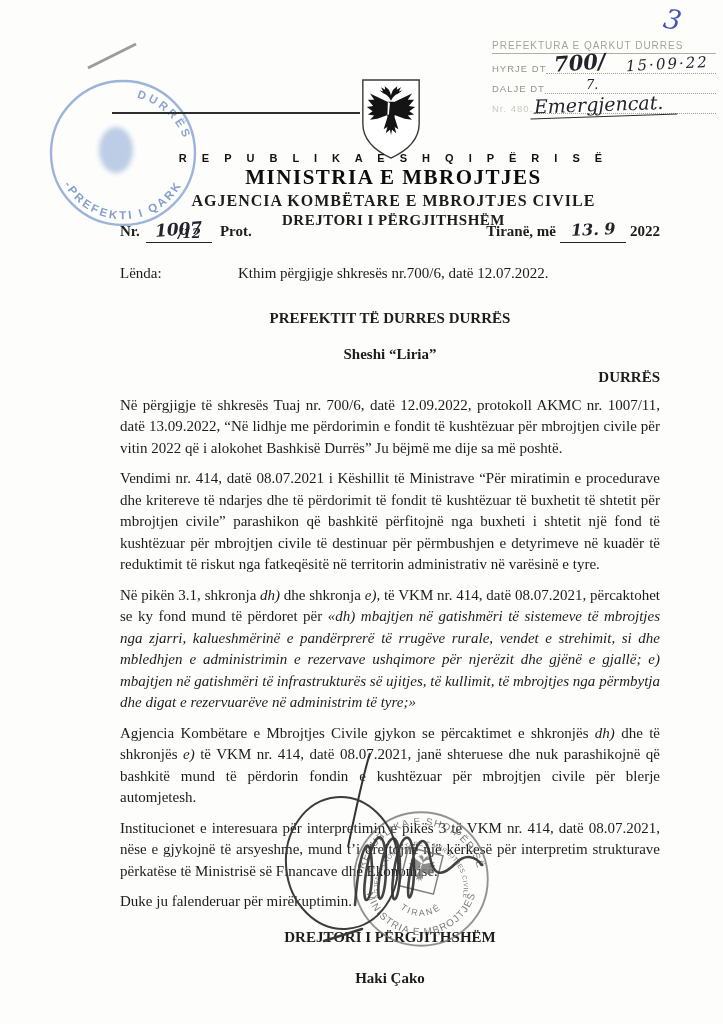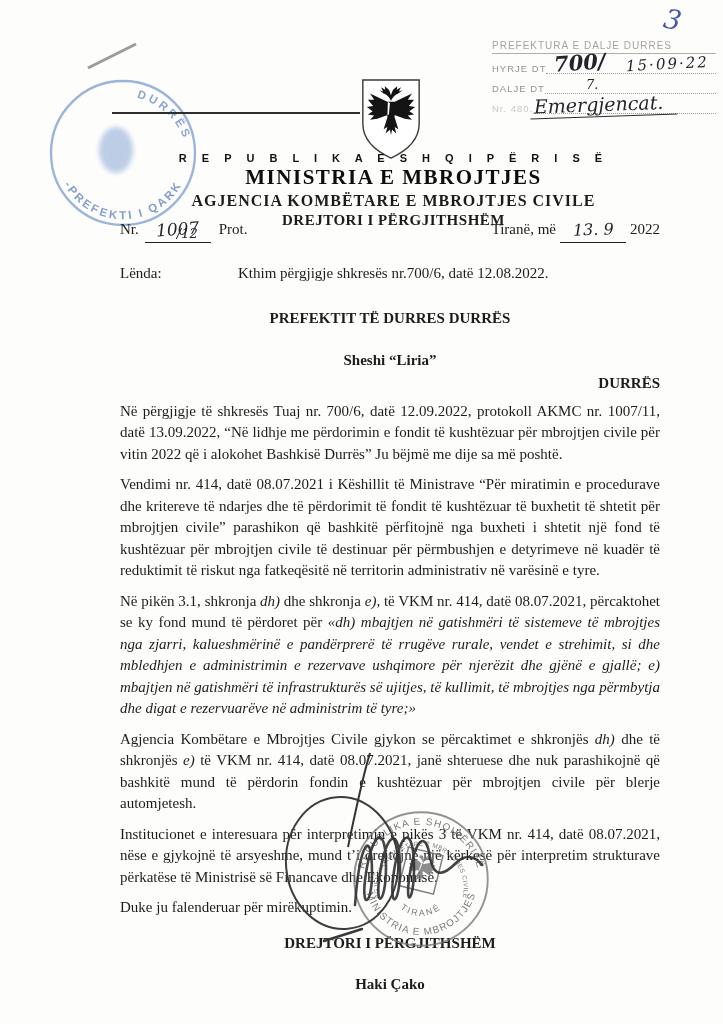--- a/index.html
+++ b/index.html
@@ -31,32 +31,32 @@
   .rcv-entry-date{left:134px;top:-7px;font-size:15px;letter-spacing:2px;transform:rotate(-3deg);}
   .rcv-exit-number{left:94px;top:-5px;font-size:13px;}
   .rcv-note{left:38px;top:-9px;font-size:19px;transform:rotate(-2deg);
             border-bottom:1.5px solid #2a2a33;padding:0 14px 1px 4px;}
   .rcv-ref{opacity:.5;}
   .corner-mark{position:absolute;left:664px;top:4px;font-size:27px;color:#4356ad;
                font-family:"DejaVu Serif",serif;font-style:italic;transform:rotate(12deg);}
   
   .content{position:absolute;left:120px;top:219px;width:540px;font-size:15px;line-height:21.5px;}
   .meta-row{display:flex;justify-content:space-between;align-items:baseline;}
-  .meta-left,.meta-right{display:flex;align-items:flex-start;}
+  .meta-left,.meta-right{display:flex;align-items:flex-end;font-weight:bold;}
   .nr-line{display:inline-block;width:66px;border-bottom:1.3px solid #222;text-align:center;
            margin:0 8px 0 6px;position:relative;}
   .nr-hand{display:inline-block;font-size:17px;transform:rotate(-4deg);}
   .nr-sub{position:absolute;left:32px;top:4px;font-size:13px;}
   .date-line{display:inline-block;width:66px;border-bottom:1.3px solid #222;text-align:center;
              margin:0 4px;}
   .date-hand{font-size:16px;display:inline-block;transform:rotate(-2deg);}
   .subject-row{display:flex;margin-top:20px;}
   .subject-label{width:118px;flex:0 0 118px;}
   .recipient{margin-top:24px;text-align:center;font-weight:bold;}
-  .recipient-line2{margin-top:20px;}
+  .recipient-line2{margin-top:14px;}
   .recipient-line3{text-align:right;margin-top:2px;}
   .content p{margin:0 0 9px 0;text-align:justify;}
   .content p.first{margin-top:6px;}
   .it{font-style:italic;}
   .closing{margin-top:3px;}
   .sig-block{margin-top:14px;text-align:center;font-weight:bold;}
   .sig-name{margin-top:20px;}
   
   .round-stamp{position:absolute;left:348px;top:806px;width:146px;height:146px;opacity:.92;}
   .sig-overlay{position:absolute;left:260px;top:745px;width:310px;height:260px;}
@@ -104,21 +104,21 @@
   </svg>
 
   <div class="header">
     <div class="h-republic">R E P U B L I K A   E   S H Q I P Ë R I S Ë</div>
     <div class="h-ministry">MINISTRIA E MBROJTJES</div>
     <div class="h-agency">AGJENCIA KOMBËTARE E MBROJTJES CIVILE</div>
     <div class="h-director">DREJTORI I PËRGJITHSHËM</div>
   </div>
 
   <div class="rcv-stamp">
-    <div class="rcv-title">PREFEKTURA E DALJE DURRES</div>
+    <div class="rcv-title">PREFEKTURA E QARKUT DURRES</div>
     <div class="rcv-row">
       <span class="rcv-label">HYRJE DT</span>
       <span class="rcv-line"></span>
       <span class="hand hand-pos rcv-entry-number">700/</span>
       <span class="hand hand-pos rcv-entry-date">15·09·22</span>
     </div>
     <div class="rcv-row">
       <span class="rcv-label">DALJE DT</span>
       <span class="rcv-line"></span>
       <span class="hand hand-pos rcv-exit-number">7.</span>
@@ -146,21 +146,21 @@
         <span>Tiranë, më</span>
         <span class="date-line">
           <span class="hand date-hand">13. 9</span>
         </span>
         <span>2022</span>
       </span>
     </div>
 
     <div class="subject-row">
       <span class="subject-label">Lënda:</span>
-      <span>Kthim përgjigje shkresës nr.700/6, datë 12.08.2022.</span>
+      <span>Kthim përgjigje shkresës nr.700/6, datë 12.07.2022.</span>
     </div>
 
     <div class="recipient">
       <div>PREFEKTIT TË DURRES DURRËS</div>
       <div class="recipient-line2">Sheshi “Liria”</div>
       <div class="recipient-line3">DURRËS</div>
     </div>
 
     <p class="first">Në përgjigje të shkresës Tuaj nr. 700/6, datë 12.09.2022, protokoll AKMC nr. 1007/11, datë 13.09.2022, “Në lidhje me përdorimin e fondit të kushtëzuar për mbrojtjen civile për vitin 2022 që i alokohet Bashkisë Durrës” Ju bëjmë me dije sa më poshtë.</p>
     <p>Vendimi nr. 414, datë 08.07.2021 i Këshillit të Ministrave “Për miratimin e procedurave dhe kritereve të ndarjes dhe të përdorimit të fondit të kushtëzuar të buxhetit të shtetit për mbrojtjen civile” parashikon që bashkitë përfitojnë nga buxheti i shtetit një fond të kushtëzuar për mbrojtjen civile të destinuar për përmbushjen e detyrimeve në kuadër të reduktimit të riskut nga fatkeqësitë në territorin administrativ në varësinë e tyre.</p>

